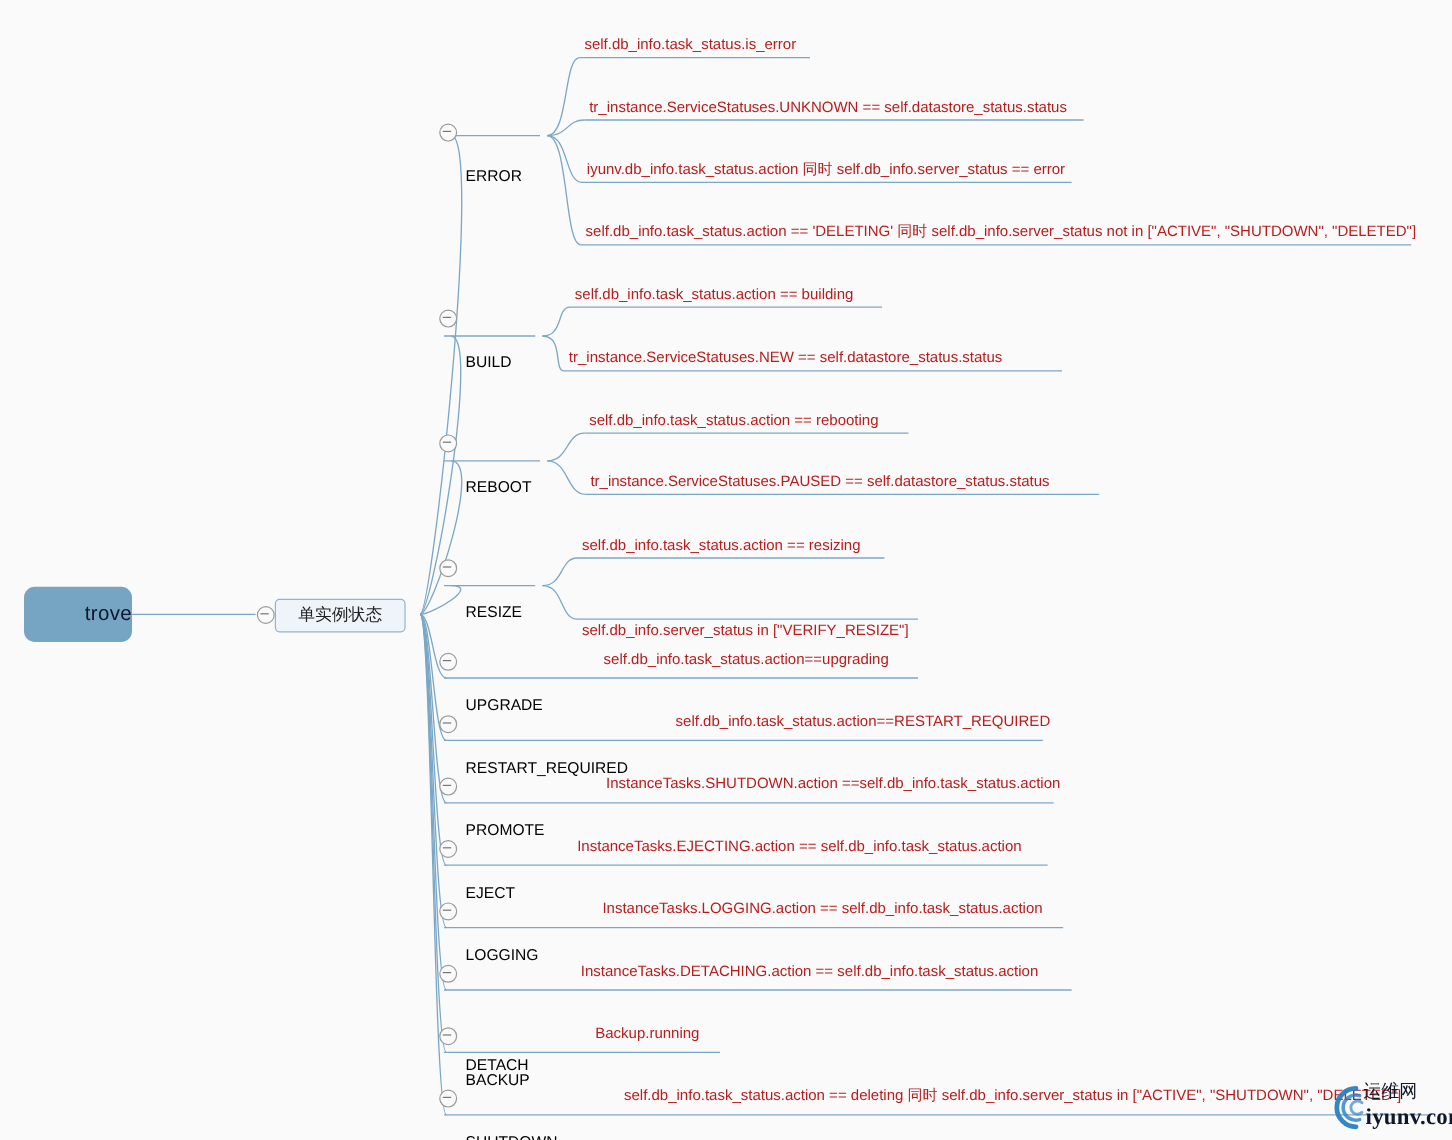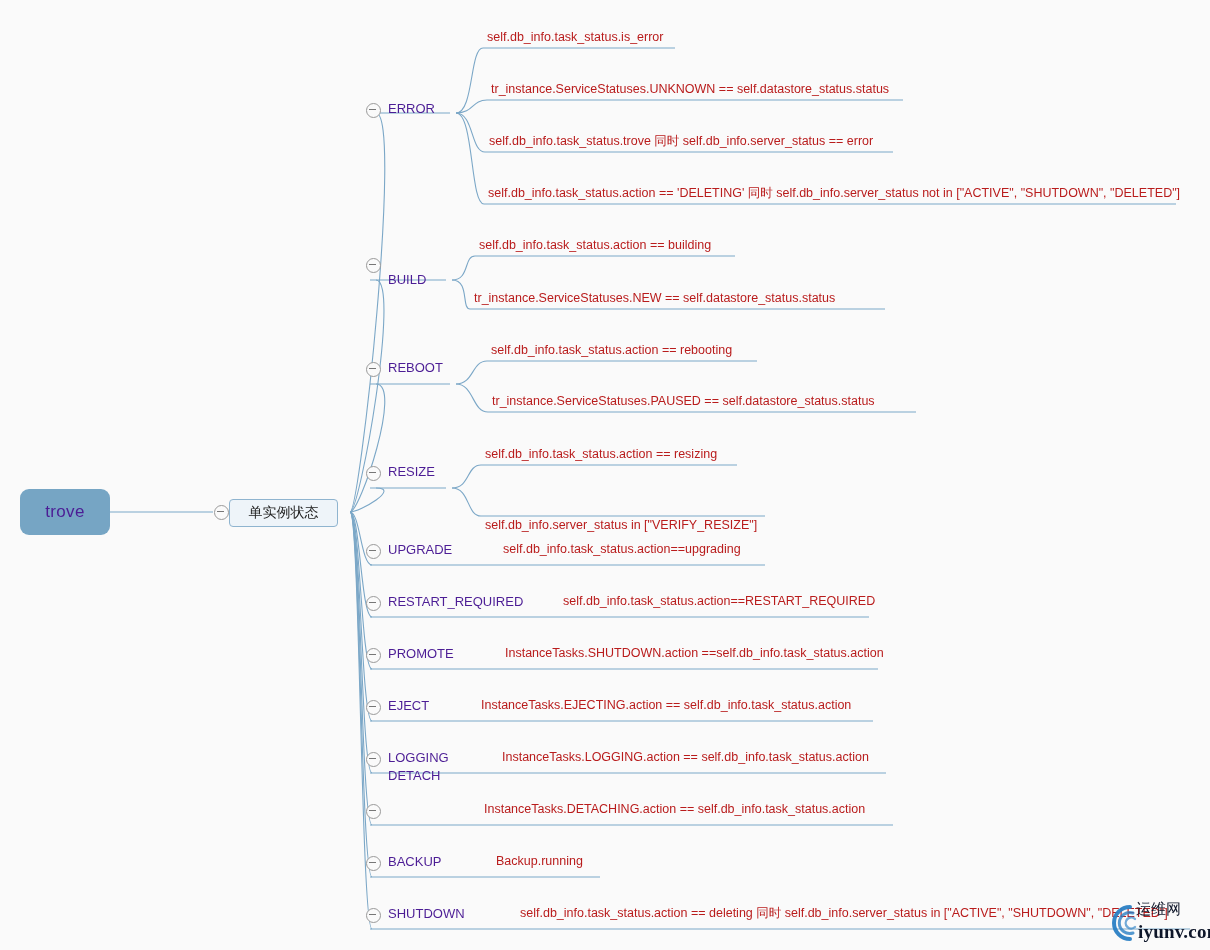--- a/index.html
+++ b/index.html
@@ -13,22 +13,22 @@
   #canvas{position:absolute;left:0;top:0;width:1210px;height:950px;}
   svg.wires{position:absolute;left:0;top:0;width:1210px;height:950px;pointer-events:none;}
 
   
   .root-node{
     position:absolute;
     left:20px;top:489px;
     width:90px;height:46px;
     background:#76a5c4;
     border-radius:9px;
-    display:flex;align-items:center;justify-content:center;
-    color:#4c1d95;
+    display:flex;align-items:center;justify-content:flex-end;
+    color:#0f172a;
     font-size:17px;
     letter-spacing:.3px;
   }
   
   .center-node{
     position:absolute;
     left:229px;top:499px;
     width:107px;height:26px;
     background:#eef4f9;
     border:1px solid #8fb4cf;
@@ -48,23 +48,24 @@
     content:"";
     position:absolute;
     left:2px;top:5px;
     width:7px;height:1px;
     background:#777;
   }
   
   .branch-label{
     position:absolute;
     font-size:13px;
-    color:#4c1d95;
+    color:#000000;
     white-space:nowrap;
     line-height:15px;
+    margin-top:38px;
   }
   .leaf-label{
     position:absolute;
     font-size:12.5px;
     color:#b91c1c;
     white-space:nowrap;
     line-height:15px;
   }
   
   .watermark{
@@ -145,24 +146,24 @@
   <div class="toggle" style="left:214px;top:505px;"></div>
   <div class="center-node">
     <span>单实例状态</span>
   </div>
 
   <div id="nodes">
       <div class="toggle" style="left: 366px; top: 103px;"></div>
       <div class="branch-label" style="left: 388px; top: 101px;">ERROR</div>
       <div class="leaf-label" style="left: 487px; top: 30px;">self.db_info.task_status.is_error</div>
       <div class="leaf-label" style="left: 491px; top: 82px;">tr_instance.ServiceStatuses.UNKNOWN == self.datastore_status.status</div>
-      <div class="leaf-label" style="left: 489px; top: 134px;">self.db_info.task_status.trove 同时 self.db_info.server_status == error</div>
+      <div class="leaf-label" style="left: 489px; top: 134px;">iyunv.db_info.task_status.action 同时 self.db_info.server_status == error</div>
       <div class="leaf-label" style="left: 488px; top: 186px;">self.db_info.task_status.action == 'DELETING' 同时 self.db_info.server_status not in ["ACTIVE", "SHUTDOWN", "DELETED"]</div>
       <div class="toggle" style="left: 366px; top: 258px;"></div>
-      <div class="branch-label" style="left: 388px; top: 272px;">BUILD</div>
+      <div class="branch-label" style="left: 388px; top: 256px;">BUILD</div>
       <div class="leaf-label" style="left: 479px; top: 238px;">self.db_info.task_status.action == building</div>
       <div class="leaf-label" style="left: 474px; top: 291px;">tr_instance.ServiceStatuses.NEW == self.datastore_status.status</div>
       <div class="toggle" style="left: 366px; top: 362px;"></div>
       <div class="branch-label" style="left: 388px; top: 360px;">REBOOT</div>
       <div class="leaf-label" style="left: 491px; top: 343px;">self.db_info.task_status.action == rebooting</div>
       <div class="leaf-label" style="left: 492px; top: 394px; text-align: center;">tr_instance.ServiceStatuses.PAUSED == self.datastore_status.status</div>
       <div class="toggle" style="left: 366px; top: 466px;"></div>
       <div class="branch-label" style="left: 388px; top: 464px;">RESIZE</div>
       <div class="leaf-label" style="left: 485px; top: 447px;">self.db_info.task_status.action == resizing</div>
       <div class="leaf-label" style="left: 485px; top: 518px;">self.db_info.server_status in ["VERIFY_RESIZE"]</div>
@@ -175,21 +176,21 @@
       <div class="toggle" style="left: 366px; top: 648px;"></div>
       <div class="branch-label" style="left: 388px; top: 646px;">PROMOTE</div>
       <div class="leaf-label" style="left: 505px; top: 646px;">InstanceTasks.SHUTDOWN.action ==self.db_info.task_status.action</div>
       <div class="toggle" style="left: 366px; top: 700px;"></div>
       <div class="branch-label" style="left: 388px; top: 698px;">EJECT</div>
       <div class="leaf-label" style="left: 481px; top: 698px;">InstanceTasks.EJECTING.action == self.db_info.task_status.action</div>
       <div class="toggle" style="left: 366px; top: 752px;"></div>
       <div class="branch-label" style="left: 388px; top: 750px;">LOGGING</div>
       <div class="leaf-label" style="left: 502px; top: 750px;">InstanceTasks.LOGGING.action == self.db_info.task_status.action</div>
       <div class="toggle" style="left: 366px; top: 804px;"></div>
-      <div class="branch-label" style="left: 388px; top: 768px;">DETACH</div>
+      <div class="branch-label" style="left: 388px; top: 842px;">DETACH</div>
       <div class="leaf-label" style="left: 484px; top: 802px;">InstanceTasks.DETACHING.action == self.db_info.task_status.action</div>
       <div class="toggle" style="left: 366px; top: 856px;"></div>
       <div class="branch-label" style="left: 388px; top: 854px;">BACKUP</div>
       <div class="leaf-label" style="left: 496px; top: 854px;">Backup.running</div>
       <div class="toggle" style="left: 366px; top: 908px;"></div>
       <div class="branch-label" style="left: 388px; top: 906px;">SHUTDOWN</div>
       <div class="leaf-label" style="left: 520px; top: 906px;">self.db_info.task_status.action == deleting 同时 self.db_info.server_status in ["ACTIVE", "SHUTDOWN", "DELETED"]</div>
     </div>
 
   <div class="watermark">

